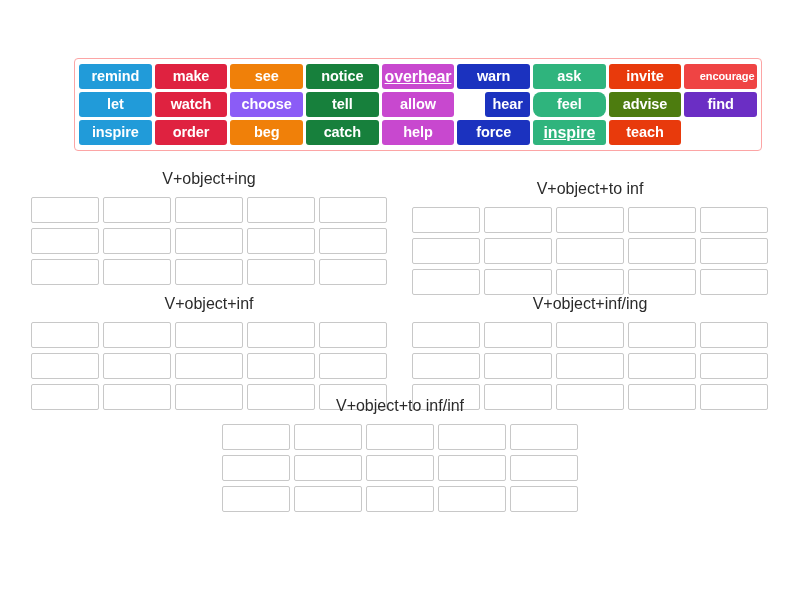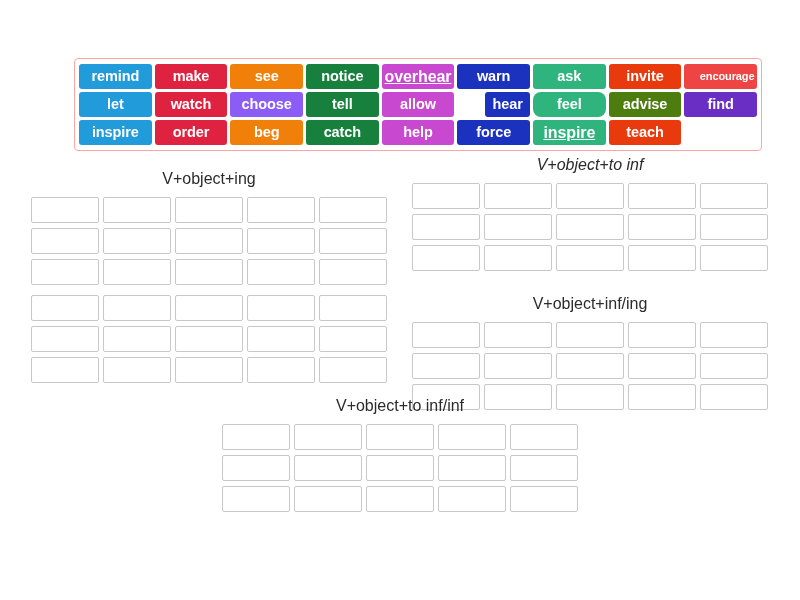--- a/index.html
+++ b/index.html
@@ -76,21 +76,21 @@
     gap: 5px 4px;
   }
   .slot {
     border: 1px solid #c8c8c8;
     border-radius: 2px;
     background: #ffffff;
     box-sizing: border-box;
   }
 
   #group-ing      { left: 31px;  top: 170px; width: 356px; }
-  #group-to-inf   { left: 412px; top: 156px; width: 356px; font-style: italic; }
+  #group-to-inf   { left: 412px; top: 180px; width: 356px; }
   #group-inf      { left: 31px;  top: 295px; width: 356px; }
   #group-inf-ing  { left: 412px; top: 295px; width: 356px; }
   #group-to-inf-inf { left: 222px; top: 397px; width: 356px; }
 </style>
 </head>
 <body>
 
 <div id="word-bank">
   <div class="bank-grid">
       <div class="tile" style="background: rgb(33, 155, 217);">remind</div>
@@ -159,20 +159,21 @@
       <div class="slot"></div>
       <div class="slot"></div>
       <div class="slot"></div>
       <div class="slot"></div>
       <div class="slot"></div>
       <div class="slot"></div>
     </div>
 </div>
 
 <div class="group" id="group-inf">
+  <div class="group-title">V+object+inf</div>
   <div class="slots">
       <div class="slot"></div>
       <div class="slot"></div>
       <div class="slot"></div>
       <div class="slot"></div>
       <div class="slot"></div>
       <div class="slot"></div>
       <div class="slot"></div>
       <div class="slot"></div>
       <div class="slot"></div>

